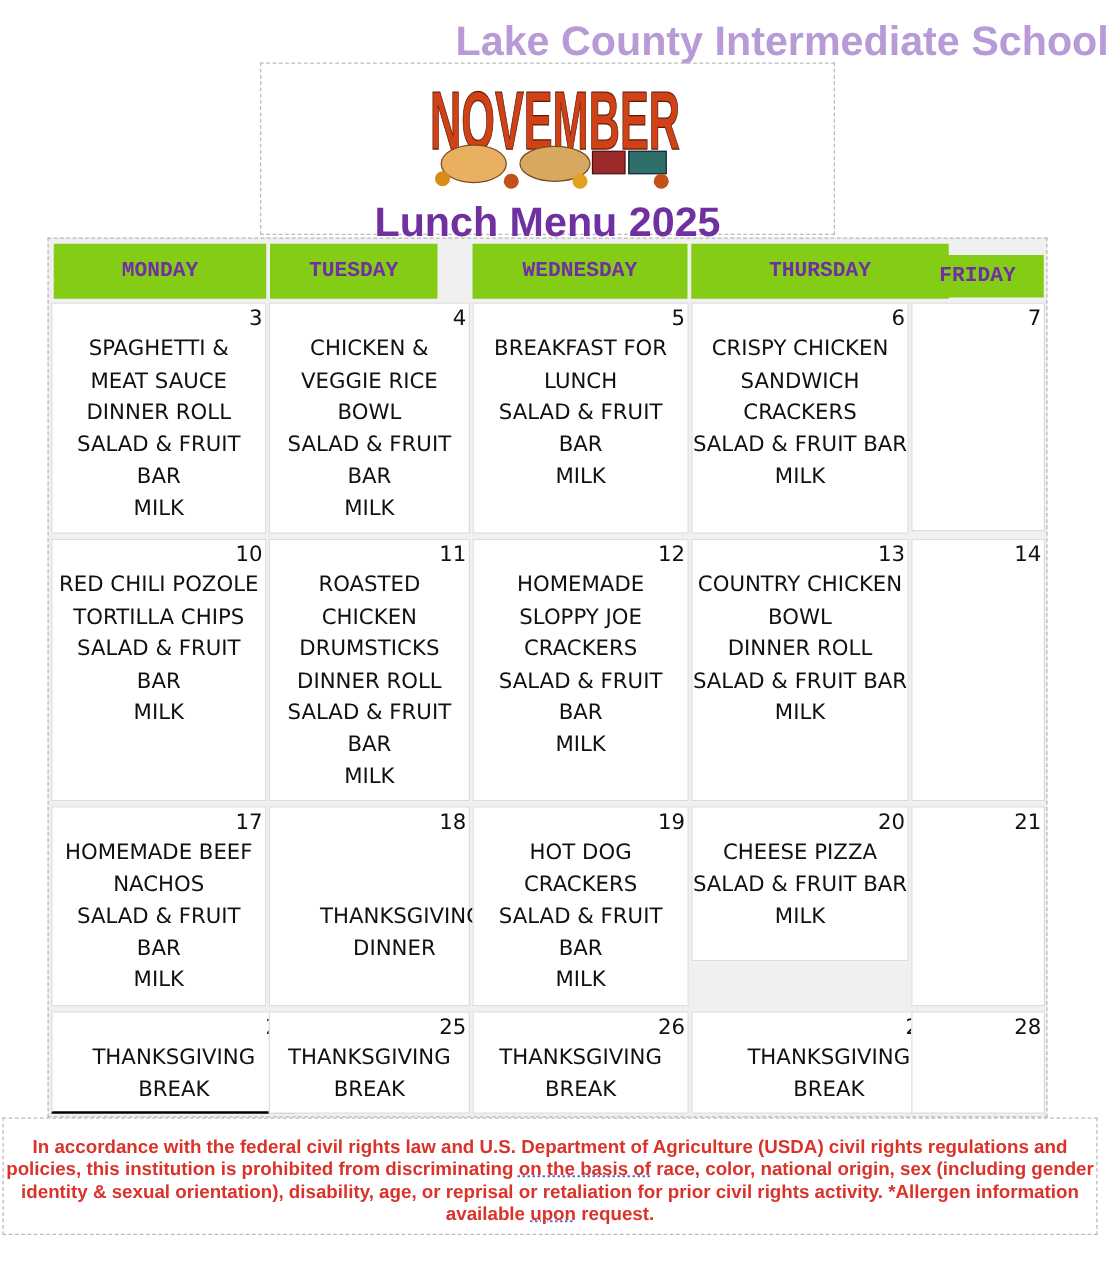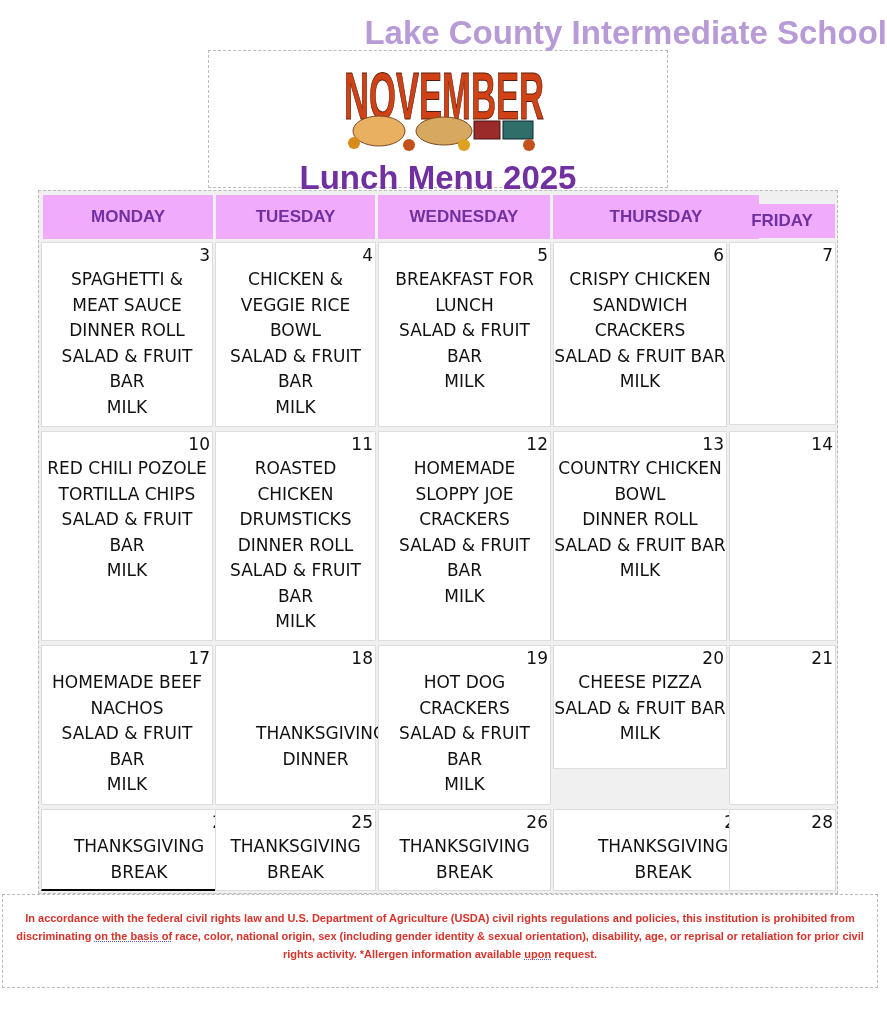--- a/index.html
+++ b/index.html
@@ -3,25 +3,25 @@
 <meta charset="utf-8">
 <style>
   html,body{margin:0;padding:0;background:#fff;}
   body{width:887px;height:1024px;position:relative;overflow:hidden;font-family:"Liberation Sans",sans-serif;}
   .school{position:absolute;left:0;width:887px;top:14px;text-align:right;font-weight:bold;font-size:33px;color:#b79ad6;}
   .banner{position:absolute;left:208px;top:50px;width:460px;height:138px;border:1px dashed #bbb;box-sizing:border-box;}
   .nov{position:absolute;left:130px;top:6px;width:210px;height:96px;}
   .nov svg{width:210px;height:96px;}
   .menu-title{position:absolute;left:0;width:100%;top:108px;text-align:center;font-weight:bold;font-size:33px;color:#7030a0;}
   .grid{position:absolute;left:38px;top:190px;width:800px;border:1px dashed #bbb;background:#f0f0f0;box-sizing:border-box;}
-  .hdr{position:absolute;background:#f0abfc;color:#7030a0;font-family:Liberation Sans, sans-serif;font-weight:bold;font-size:17px;display:flex;align-items:center;justify-content:center;}
+  .hdr{position:absolute;background:#84cc16;color:#7030a0;font-family:Liberation Mono, monospace;font-weight:bold;font-size:17px;display:flex;align-items:center;justify-content:center;}
   .cell{position:absolute;background:#fff;border:1px solid #ddd;box-sizing:border-box;font-family:"DejaVu Sans",sans-serif;font-size:17px;color:#111;text-align:center;line-height:25.5px;}
   .num{text-align:right;padding-right:2px;line-height:24px;}
   .lines{white-space:pre-line;}
-  .footer{position:absolute;left:2px;top:894px;width:876px;height:94px;border:1px dashed #bbb;box-sizing:border-box;color:#d9332a;font-weight:bold;font-size:11px;text-align:center;line-height:18px;padding-top:14px;}
+  .footer{position:absolute;left:2px;top:894px;width:876px;height:94px;border:1px dashed #bbb;box-sizing:border-box;color:#d9332a;font-weight:bold;font-size:15px;text-align:center;line-height:18px;padding-top:14px;}
   .ul{text-decoration:underline dotted #6060d0;}
 </style>
 </head>
 <body>
 
 <div class="school">Lake County Intermediate School</div>
 
 <div class="banner">
   <div class="nov">
     <svg viewBox="0 0 210 96">
@@ -36,21 +36,21 @@
       <circle cx="190" cy="88" r="6" fill="#c4501a"></circle>
     </svg>
   </div>
   <div class="menu-title">Lunch Menu 2025</div>
 </div>
 
 <div class="grid" style="height:704px;top:190px;">
 </div>
 
 <div class="hdr" style="left:43px;top:195px;width:170px;height:44px;">MONDAY</div>
-<div class="hdr" style="left:216px;top:195px;width:159px;height:44px;">TUESDAY</div>
+<div class="hdr" style="left:216px;top:195px;width:134px;height:44px;">TUESDAY</div>
 <div class="hdr" style="left:378px;top:195px;width:172px;height:44px;">WEDNESDAY</div>
 <div class="hdr" style="left:553px;top:195px;width:206px;height:44px;">THURSDAY</div>
 <div class="hdr" style="left:729px;top:204px;width:106px;height:34px;text-align:center;">FRIDAY</div>
 
 <div class="cell" style="left:41px;top:242px;width:172px;height:185px;">
     <div class="num">3</div>
     <div class="lines">SPAGHETTI &amp;
 MEAT SAUCE
 DINNER ROLL
 SALAD &amp; FRUIT BAR

